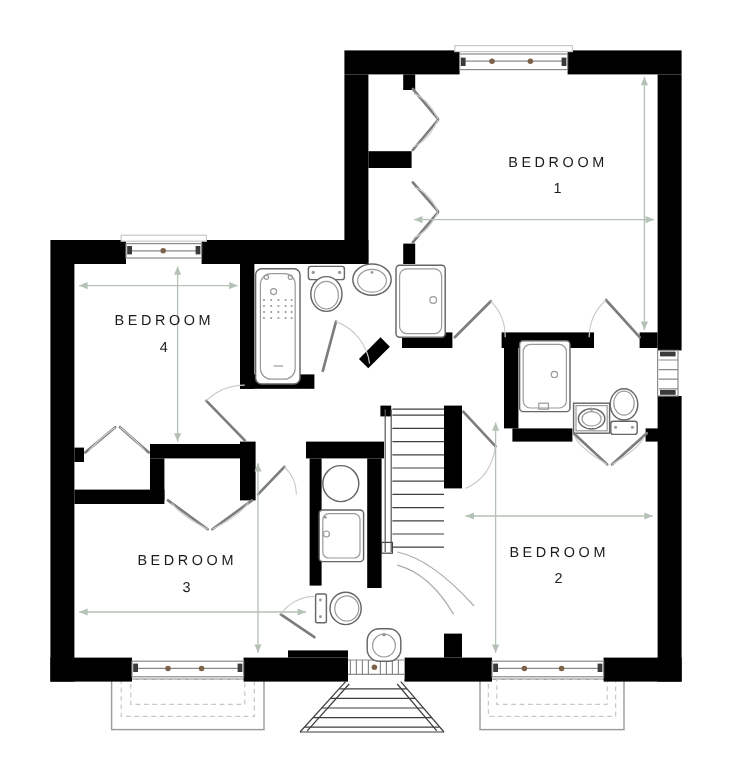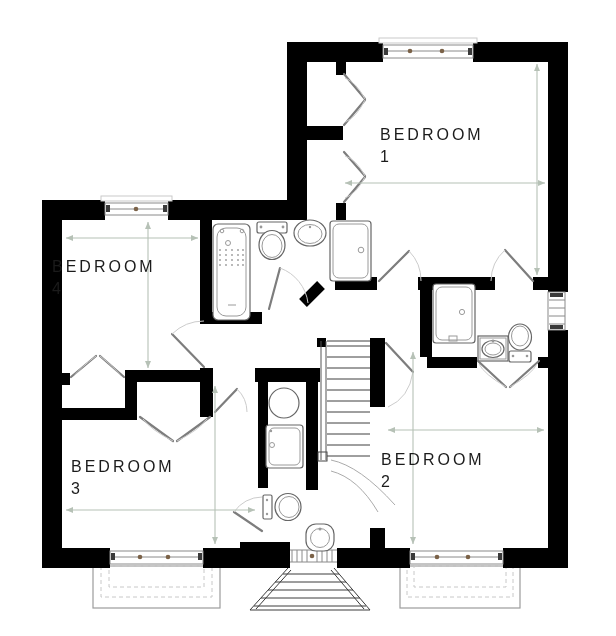--- a/index.html
+++ b/index.html
@@ -1,20 +1,20 @@
 <!DOCTYPE html>
 <html style="--bg: #ffffff; --wall: #000000; --dim: #b6c1b6; --hinge: #7b6248; --fixline: #666666; --labelcol: #1b1b1b;"><head>
 <meta charset="utf-8">
 <style>
   html,body{margin:0;padding:0;background:#fff;}
   .plan{position:relative;width:616px;height:636px;background:var(--bg,#fff);
         font-family:"Liberation Sans",sans-serif;overflow:hidden;}
   .plan svg{position:absolute;left:0;top:0;}
-  .room-label{position:absolute;width:170px;text-align:left;color:var(--labelcol,#1b1b1b);
-        font-size:16px;letter-spacing:3px;line-height:22px;font-weight:500;}
+  .room-label{position:absolute;width:170px;text-align:center;color:var(--labelcol,#1b1b1b);
+        font-size:12px;letter-spacing:3px;line-height:22px;font-weight:500;}
   .room-label .num{letter-spacing:1px;}
   .wall{fill:var(--wall,#000);stroke:none;}
   .fx{fill:#fff;stroke:var(--fixline,#666);stroke-width:1.2;}
   .fxi{fill:none;stroke:#9a9a9a;stroke-width:1;}
   .win{fill:#fff;stroke:#8a8a8a;stroke-width:1;}
   .winl{fill:none;stroke:#8a8a8a;stroke-width:1;}
   .sill{fill:#fff;stroke:#c9c9c9;stroke-width:1;}
   .dim{stroke:var(--dim,#b6c1b6);stroke-width:1.1;fill:none;}
   .dimh{fill:var(--dim,#b6c1b6);stroke:none;}
   .leaf{stroke:#7d7d7d;stroke-width:2.2;stroke-linecap:round;fill:none;}

